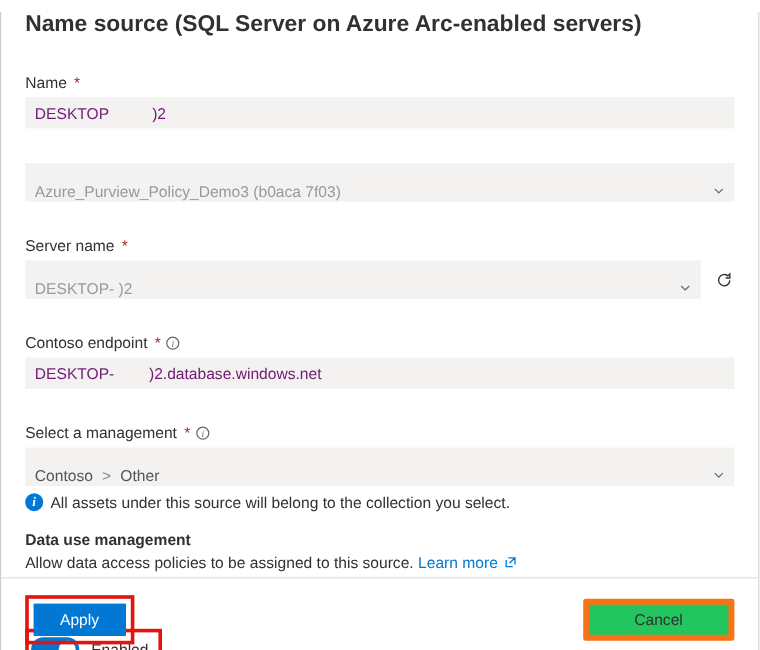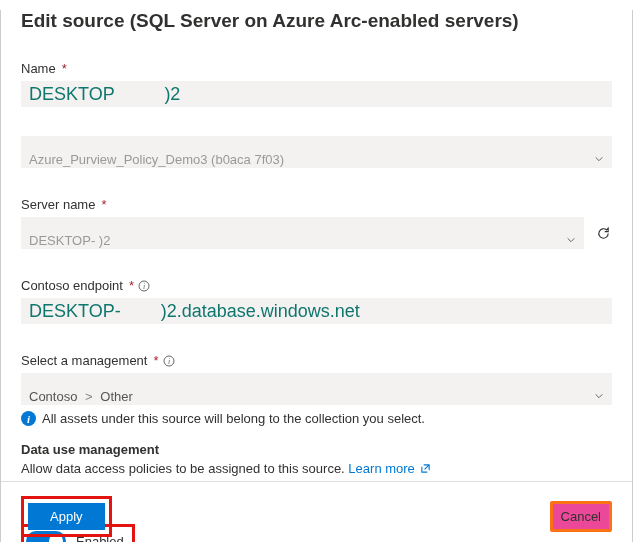--- a/index.html
+++ b/index.html
@@ -34,22 +34,22 @@
     align-items: center;
     gap: 4px;
   }
   .req { color: #a4262c; margin-left: 2px;}
   .text-input {
     width: 100%;
     background: #f3f2f1;
     border: none;
     height: 26px;
     padding: 4px 8px;
-    font-size: 18px;
-    color: #0f766e;
+    font-size: 13px;
+    color: #701a75;
     font-family: inherit;
   }
   .select-wrap {
     position: relative;
     display: flex;
     align-items: center;
     gap: 10px;
   }
   .select-input {
     flex: 1;
@@ -121,32 +121,32 @@
     padding:14px 20px;
     display:flex;align-items:center;justify-content:space-between;
   }
   .apply-wrap.highlight{padding:4px;}
   .btn-primary{
     background:#0078d4;color:#fff;border:none;
     padding:6px 22px;font-size:13px;cursor:pointer;
     font-family:inherit;
   }
   .btn-secondary{
-    background:#ec4899;border:3px solid #f97316;color:#323130;
-    padding:5px 8px;font-size:13px;cursor:pointer;border-radius:2px;
+    background:#22c55e;border:5px solid #f97316;color:#323130;
+    padding:5px 38px;font-size:13px;cursor:pointer;border-radius:2px;
     font-family:inherit;
   }
   .breadcrumb-sep{color:#888;margin:0 4px;}
 </style>
 </head>
 <body>
 
 <div class="panel">
 
-  <div class="title">Edit source (SQL Server on Azure Arc-enabled servers)</div>
+  <div class="title">Name source (SQL Server on Azure Arc-enabled servers)</div>
 
   
   <div class="field-group">
     <div class="field-label">
       <span>Name</span>
       <span class="req">*</span>
     </div>
     <input class="text-input" type="text" readonly="" value="DESKTOP          )2" style="">
   </div>
 

